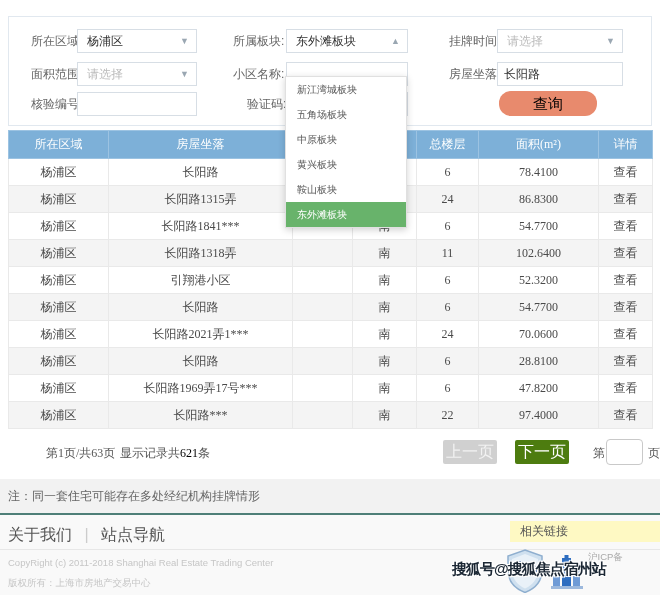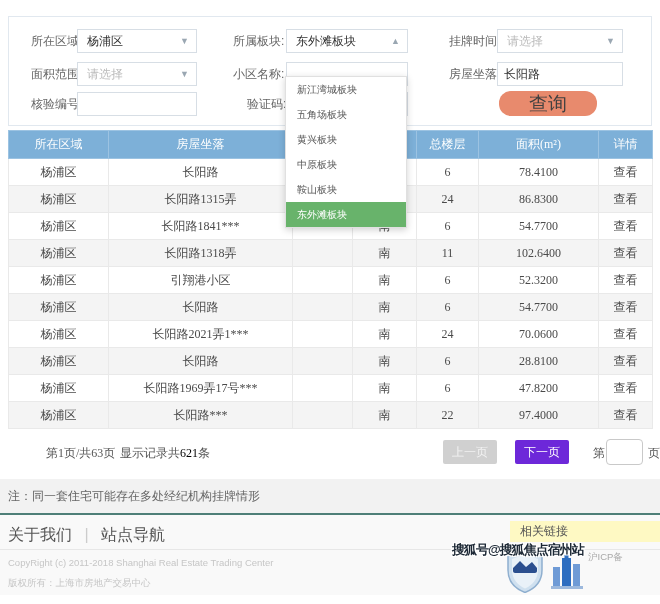--- a/index.html
+++ b/index.html
@@ -16,21 +16,21 @@
   
   .filter-panel { position:relative; margin:8px 8px 0 8px; height:110px; border:1px solid #e1e8ef; background:#fff; }
   .flabel { position:absolute; font-size:12px; color:#666; line-height:24px; }
   .field { position:absolute; height:24px; border:1px solid #d7dee5; background:#fff; font-size:12px; color:#333;
     line-height:22px; padding:0 18px 0 9px; }
   .field.sel { cursor:pointer; }
   .field .arrow { position:absolute; right:7px; top:0; color:#9aa7b2; font-size:9px; line-height:22px; }
   .field.ph { color:#bbb; }
   input.field { padding:0 6px; outline:none; }
   .search-btn { position:absolute; left:490px; top:74px; width:98px; height:25px; background:#e88a6d;
-    color:#404040; font-size:19px; text-align:center; line-height:25px; border-radius:12px; cursor:pointer; }
+    color:#000000; font-size:15px; text-align:center; line-height:25px; border-radius:12px; cursor:pointer; }
 
   
   .dropdown { position:absolute; left:285px; top:76px; width:122px; background:#fff; border:1px solid #e0e0e0;
     box-shadow:0 2px 7px rgba(0,0,0,.18); z-index:30; }
   .dd-item { height:25px; line-height:25px; padding-left:11px; font-size:10px; color:#555; cursor:pointer; }
   .dd-item.selected { background:#68b36b; color:#fff; }
 
   
   .table-wrap { margin:4px 8px 0 8px; }
   table { width:644px; border-collapse:collapse; table-layout:fixed;
@@ -41,23 +41,23 @@
   tr.alt td { background:#f4f4f4; }
   td.detail { cursor:pointer; }
 
   
   .pagination { position:relative; height:34px; margin:8px 8px 0 8px;
     font-family:"Liberation Serif","DejaVu Serif",serif; font-size:12px; color:#555; }
   .pg-info { position:absolute; left:38px; top:8px; }
   .pg-records { position:absolute; left:112px; top:8px; }
   .pg-count { color:#000000; }
   .pg-btn { position:absolute; top:3px; width:54px; height:24px; line-height:24px; text-align:center;
-    font-size:12px; border-radius:2px; cursor:pointer; font-family:"Liberation Sans",sans-serif; }
+    font-size:16px; border-radius:2px; cursor:pointer; font-family:"Liberation Sans",sans-serif; }
   .pg-prev { left:435px; background:#d0d0d0; color:#f2f2f2; }
-  .pg-next { left:507px; background:#6d28d9; color:#fff; }
+  .pg-next { left:507px; background:#4d7c0f; color:#fff; }
   .pg-goto-pre { position:absolute; left:585px; top:8px; }
   .pg-goto-input { position:absolute; left:598px; top:2px; width:37px; height:26px; border:1px solid #c9c9c9;
     border-radius:4px; outline:none; text-align:center; font-size:12px; }
   .pg-goto-suf { position:absolute; left:640px; top:8px; }
 
   
   .note-strip { margin-top:8px; height:34px; background:#f2f2f2; padding:9px 0 0 8px;
     font-family:"Liberation Serif","DejaVu Serif",serif; font-size:12px; color:#666; }
 
   
@@ -67,21 +67,21 @@
   .f-related { position:absolute; left:510px; top:6px; width:150px; height:21px; line-height:21px;
     background:#fef9c3; font-size:12px; color:#555; padding-left:10px; cursor:pointer; }
   .f-divider { position:absolute; left:0; top:34px; width:660px; border-top:1px solid #e7e7e7; }
   .f-copy1 { position:absolute; left:8px; top:42px; font-size:9.5px; color:#c6c6c6; }
   .f-copy2 { position:absolute; left:8px; top:62px; font-size:9.5px; color:#c6c6c6; }
   .f-shield { position:absolute; left:505px; top:34px; }
   .f-building { position:absolute; left:549px; top:40px; }
   .f-icp { position:absolute; left:588px; top:36px; font-size:9.5px; color:#a9a9a9; }
 
   
-  .watermark { position:absolute; left:452px; top:541px; width:208px; font-size:13px; font-weight:bold;
+  .watermark { position:absolute; left:452px; top:560px; width:208px; font-size:15px; font-weight:bold;
     color:#1b2734; letter-spacing:-1px; white-space:nowrap; z-index:40;
     text-shadow:-1px -1px 0 #fff,1px -1px 0 #fff,-1px 1px 0 #fff,1px 1px 0 #fff,0 0 3px #fff; }
 </style>
 </head>
 <body>
 
 <div class="page">
 
   <div class="topgap"></div>
 
@@ -117,22 +117,22 @@
     <span class="flabel" style="left:22px;top:75px;">核验编号:</span>
     <input class="field" style="left: 68px; top: 75px; width: 120px;" value="">
     <span class="flabel" style="left:238px;top:75px;">验证码:</span>
     <input class="field" style="left: 277px; top: 75px; width: 122px;" value="">
     <div class="search-btn">查询</div>
   </div>
 
   <div class="dropdown">
       <div class="dd-item">新江湾城板块</div>
       <div class="dd-item">五角场板块</div>
+      <div class="dd-item">中原板块</div>
       <div class="dd-item">黄兴板块</div>
-      <div class="dd-item">中原板块</div>
       <div class="dd-item">鞍山板块</div>
       <div class="dd-item selected">东外滩板块</div>
     </div>
 
   <div class="table-wrap">
     <table>
       <colgroup>
         <col style="width:100px">
           <col style="width:184px">
           <col style="width:60px">

